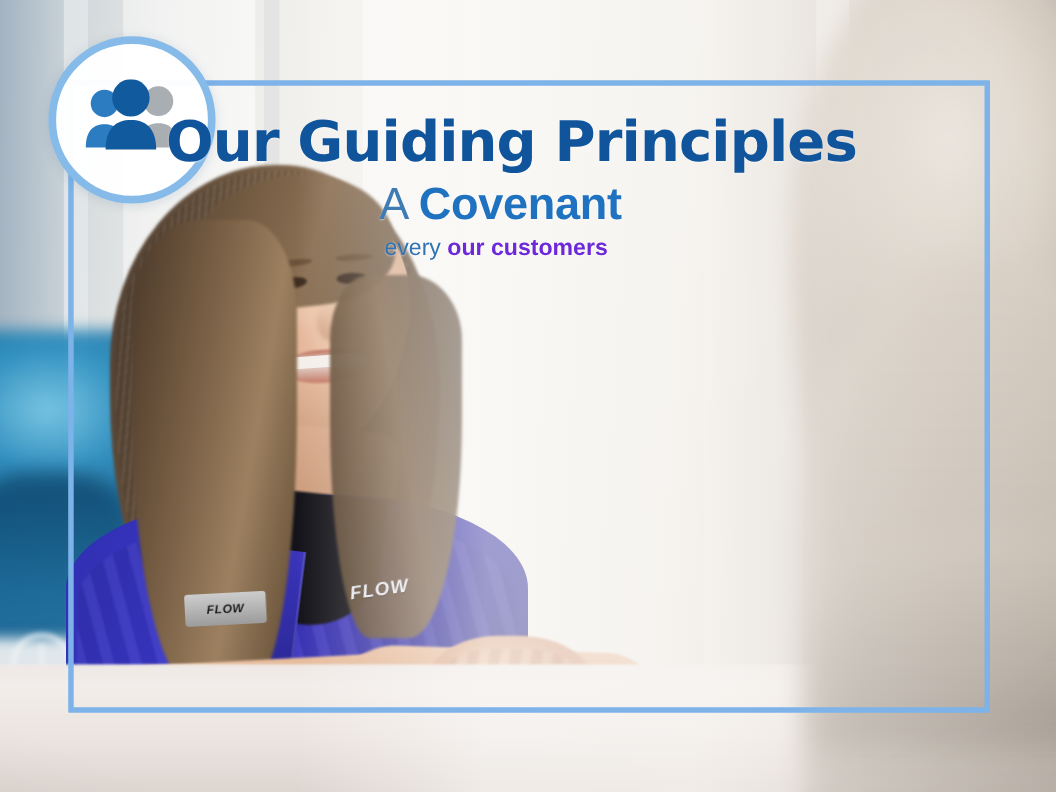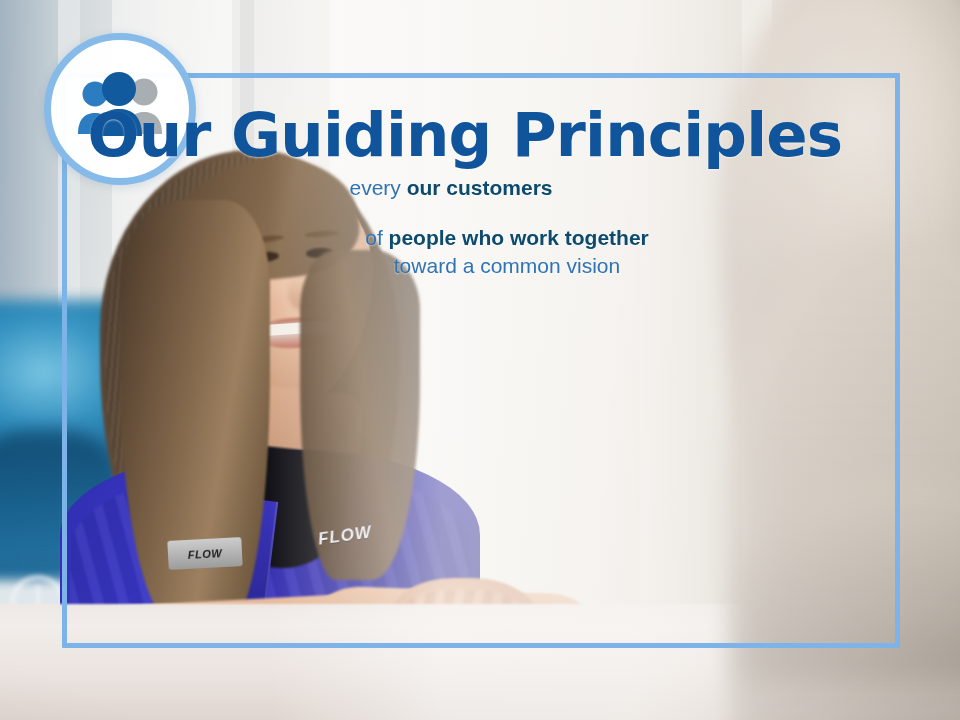--- a/index.html
+++ b/index.html
@@ -271,37 +271,37 @@
   .badge-circle svg { display:block; }
 
   
   .content {
     position:absolute; left:62px; top:73px; width:838px; height:575px;
     padding:18px 32px 10px 0;
     text-align:center;
   }
   .headline {
     font-family:"DejaVu Sans", sans-serif;
-    font-weight:bold; font-size:61px; line-height:1.06;
+    font-weight:bold; font-size:51px; line-height:1.06;
     color:#10549c; letter-spacing:-.8px;
     margin:12px 0 6px 0; text-align:center;
     text-shadow:0 1px 2px rgba(255,255,255,.55);
   }
   .principle { margin-top:14px; }
   .p-title {
     font-size:41px; line-height:1.08; letter-spacing:-.3px;
     text-shadow:0 1px 2px rgba(255,255,255,.5);
   }
   .p-title .art { font-weight:400; color:#3f7cb3; }
   .p-title .word { font-weight:bold; color:#1e72c0; }
   .p-sub {
     font-size:21px; line-height:1.34; color:#2f73b5;
     margin-top:5px; text-shadow:0 1px 2px rgba(255,255,255,.5);
   }
-  .p-sub b { font-weight:bold; color:#0c4a6e; }
+  .p-sub b { font-weight:bold; color:#6d28d9; }
   .p-sub .lt { font-weight:400; }
 
   
   .pr-1 { margin-top:6px;  transform:translateX(-10px); }
   .pr-1 .p-sub { transform:translateX(-4px); }
   .pr-2 { margin-top:22px; transform:translateX(16px); }
   .pr-2 .p-sub { transform:translateX(26px); }
   .pr-3 { margin-top:26px; transform:translateX(58px); }
   .pr-3 .p-sub { transform:translateX(78px); }
 </style>
@@ -379,26 +379,23 @@
 
       <circle cx="51" cy="17" r="17" fill="#125a9e"></circle>
       <path d="M28 64 C28 44 38 37 51 37 C64 37 74 44 74 64 Z" fill="#125a9e"></path>
     </svg>
   </div>
 
   <div class="content">
     <div class="headline">Our Guiding Principles</div>
     <div id="principles">
         <div class="principle pr-1">
+          <div class="p-title"><span class="art">A </span><span class="word">Covenant</span></div>
           <div class="p-sub">
             <div><span class="lt">every </span><b>our customers</b></div>
           </div>
         </div>
         <div class="principle pr-2">
-          <div class="p-sub">
-            <div><span class="lt">of </span><b>people who work together</b></div>
-            <div><span class="lt">toward a common vision</span></div>
-          </div>
         </div>
       </div>
   </div>
 
 </div>
 
 </body></html>

